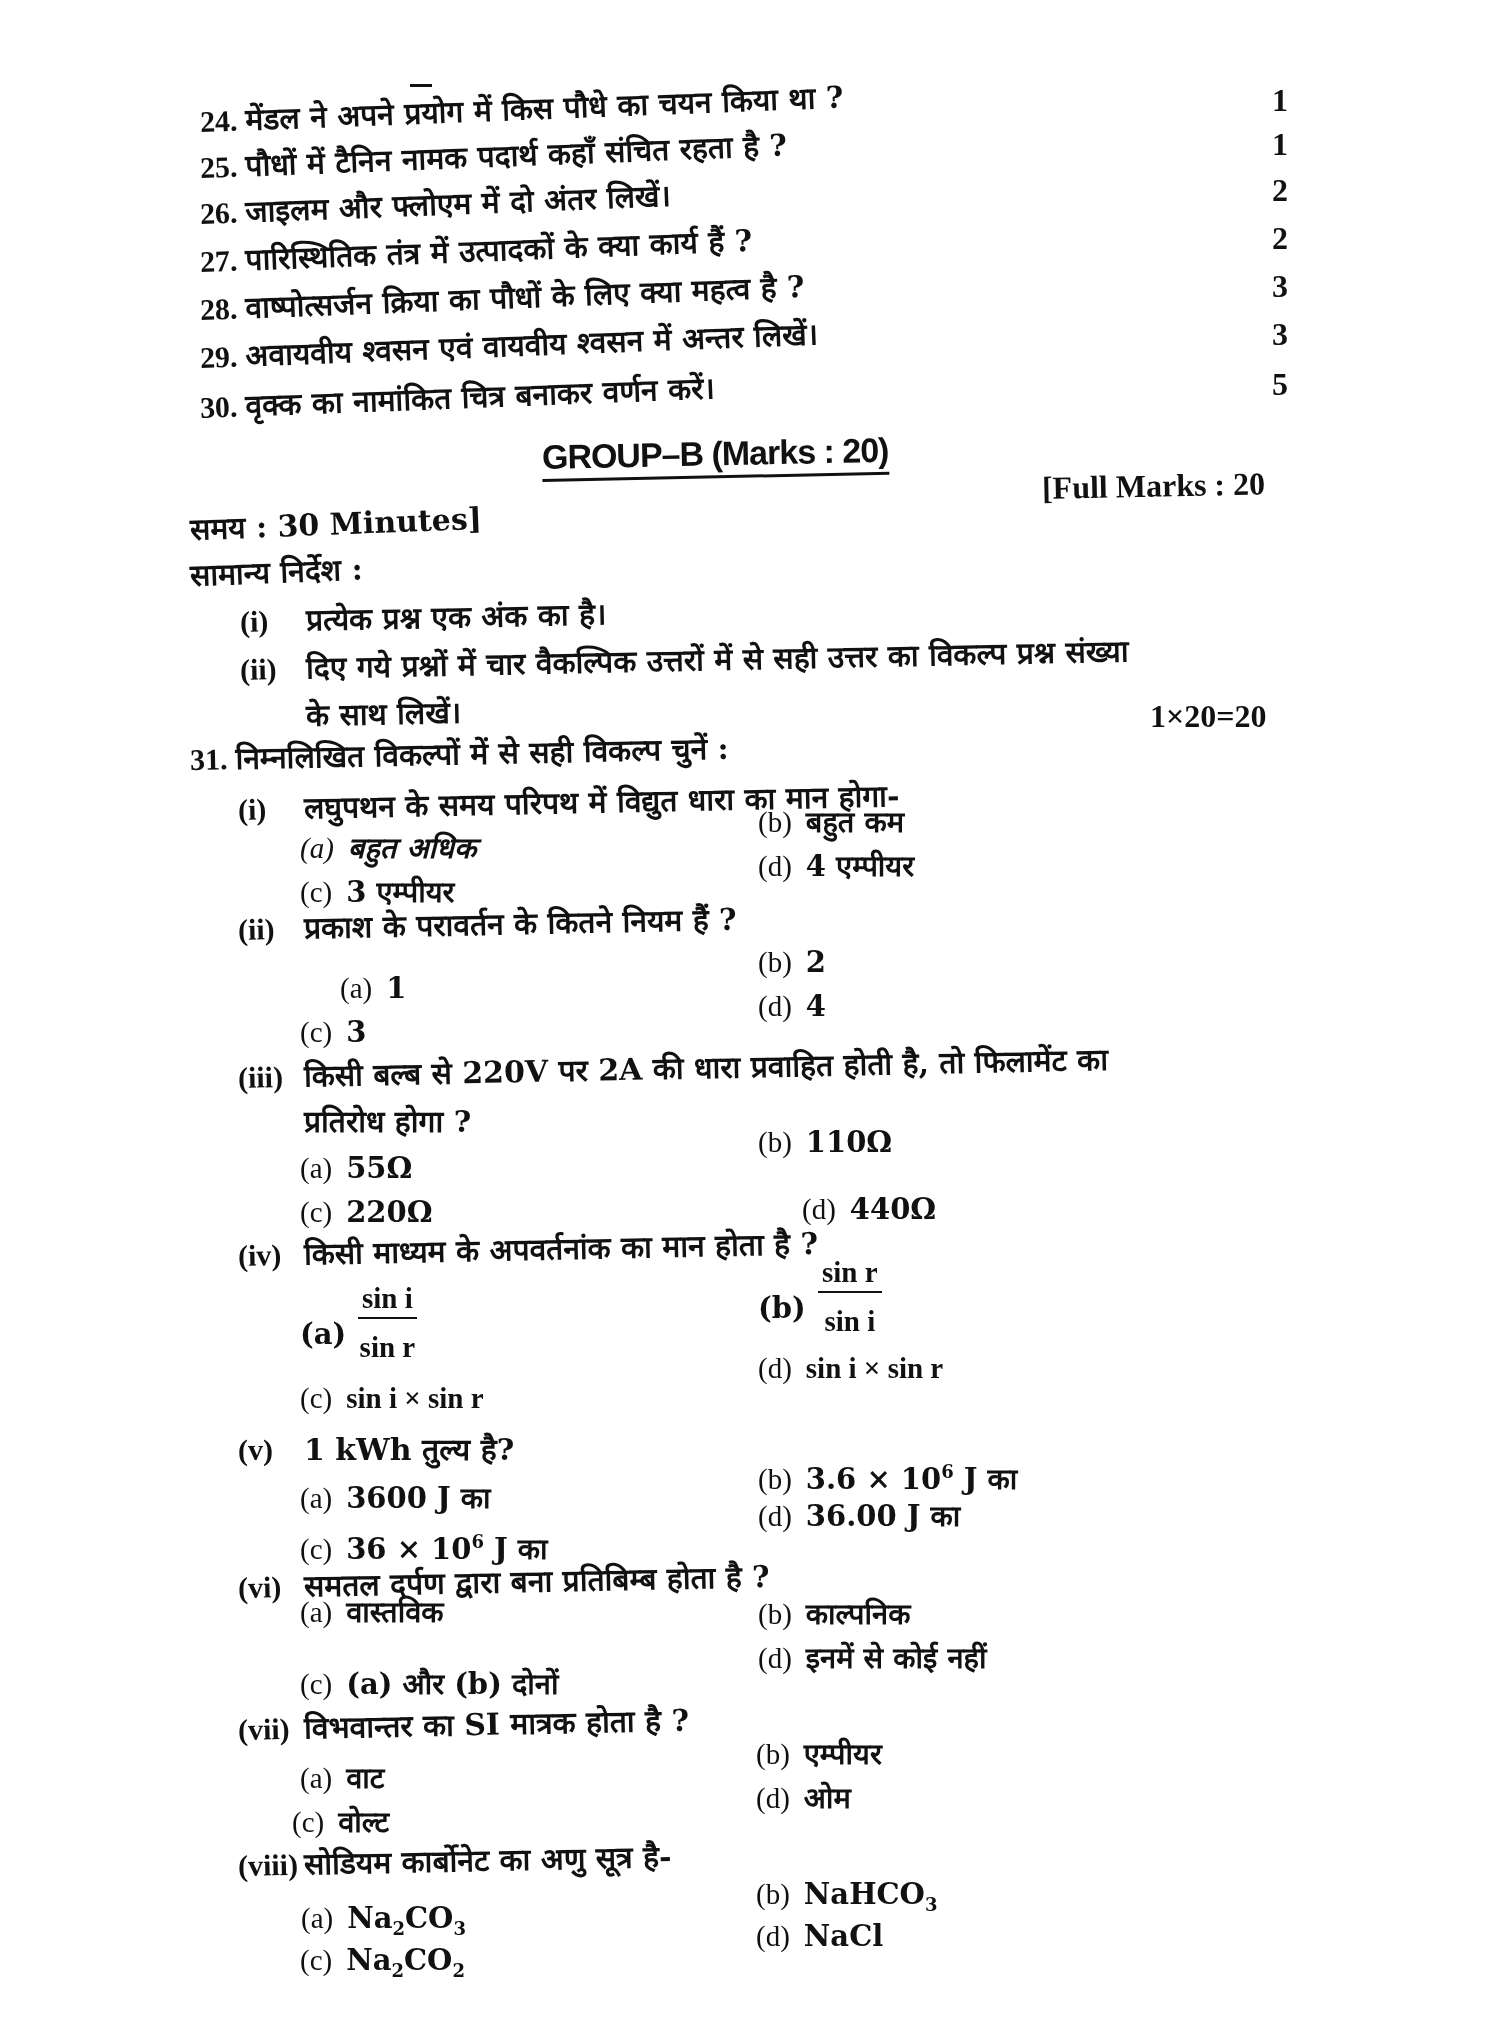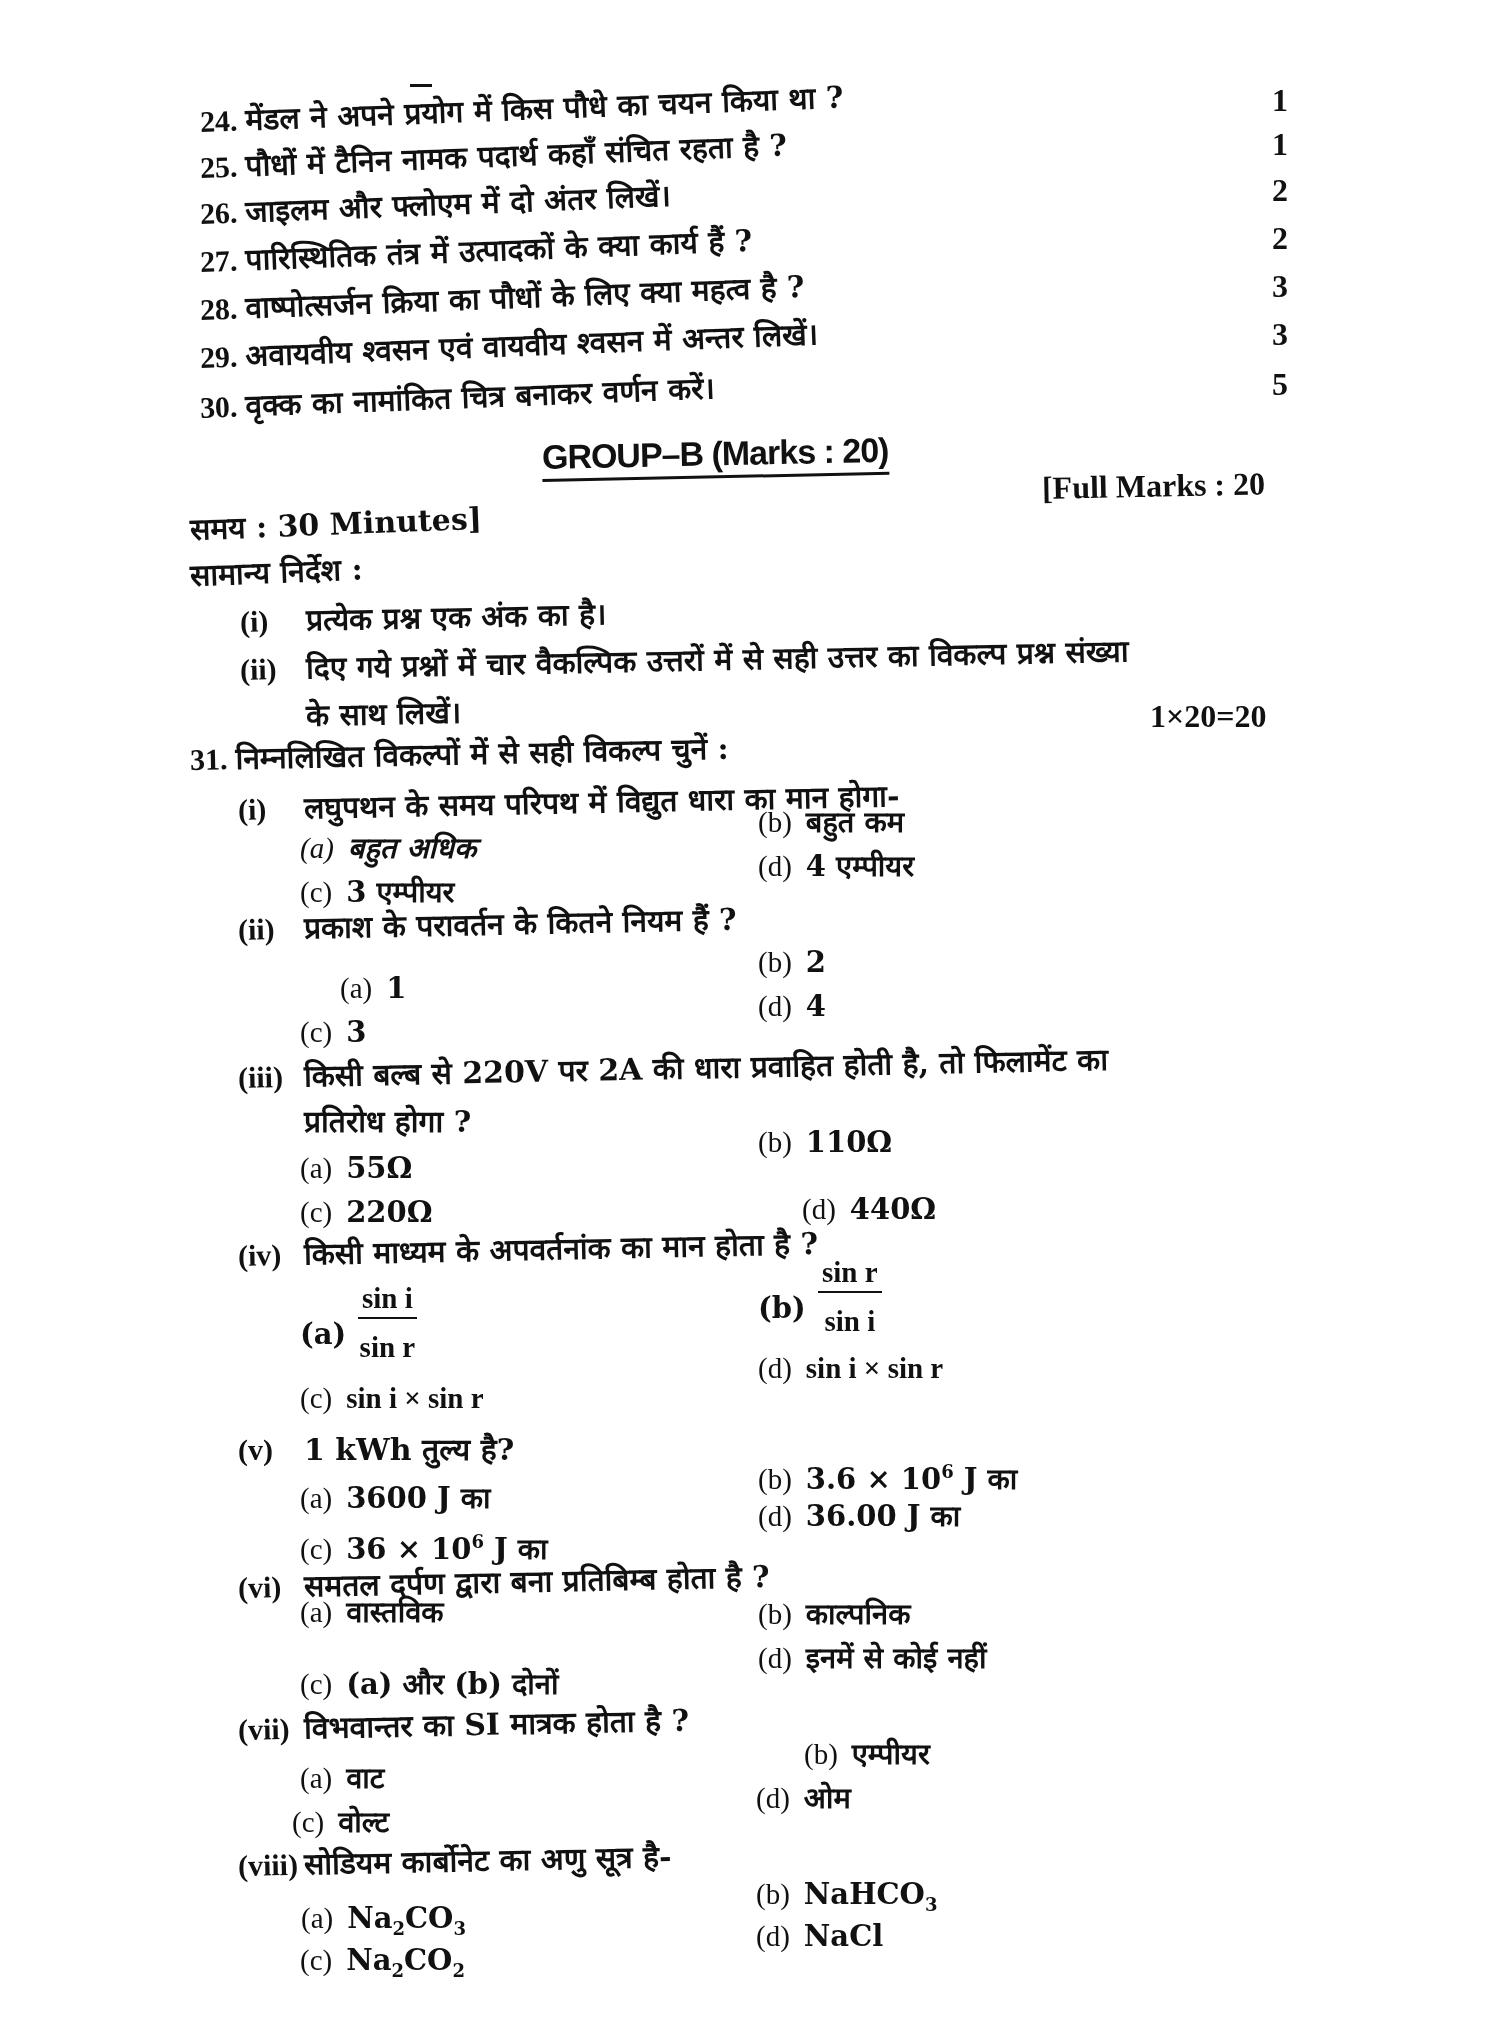--- a/index.html
+++ b/index.html
@@ -134,21 +134,21 @@
     <span class="qlbl">(vi)</span><span>समतल दर्पण द्वारा बना प्रतिबिम्ब होता है ?</span>
   </div>
   <div class="ln sm" style="left:758px;top:1596px;"><span class="lbl">(b)</span><span>काल्पनिक</span></div>
   <div class="ln sm" style="left:300px;top:1568px;margin-top:26px;"><span class="lbl">(a)</span><span>वास्तविक</span></div>
   <div class="ln sm" style="left:758px;top:1640px;"><span class="lbl">(d)</span><span>इनमें से कोई नहीं</span></div>
   <div class="ln sm" style="left:300px;top:1666px;"><span class="lbl">(c)</span><span>(a) और (b) दोनों</span></div>
 
   <div class="ln tilt2" style="left:238px;top:1712px;">
     <span class="qlbl">(vii)</span><span>विभवान्तर का SI मात्रक होता है ?</span>
   </div>
-  <div class="ln sm" style="left:756px;top:1736px;margin-left:48px;"><span class="lbl">(b)</span><span>एम्पीयर</span></div>
+  <div class="ln sm" style="left:756px;top:1736px;"><span class="lbl">(b)</span><span>एम्पीयर</span></div>
   <div class="ln sm" style="left:300px;top:1760px;"><span class="lbl">(a)</span><span>वाट</span></div>
   <div class="ln sm" style="left:756px;top:1780px;"><span class="lbl">(d)</span><span>ओम</span></div>
   <div class="ln sm" style="left:292px;top:1804px;"><span class="lbl">(c)</span><span>वोल्ट</span></div>
 
   <div class="ln tilt2" style="left:238px;top:1848px;">
     <span class="qlbl">(viii)</span><span>सोडियम कार्बोनेट का अणु सूत्र है-</span>
   </div>
   <div class="ln sm" style="left:756px;top:1876px;"><span class="lbl">(b)</span><span>NaHCO</span><sub style="font-size:18px;">3</sub></div>
   <div class="ln sm" style="left:301px;top:1900px;"><span class="lbl">(a)</span><span>Na</span><sub style="font-size:18px;">2</sub><span>CO</span><sub style="font-size:18px;">3</sub></div>
   <div class="ln sm" style="left:756px;top:1918px;"><span class="lbl">(d)</span><span>NaCl</span></div>

